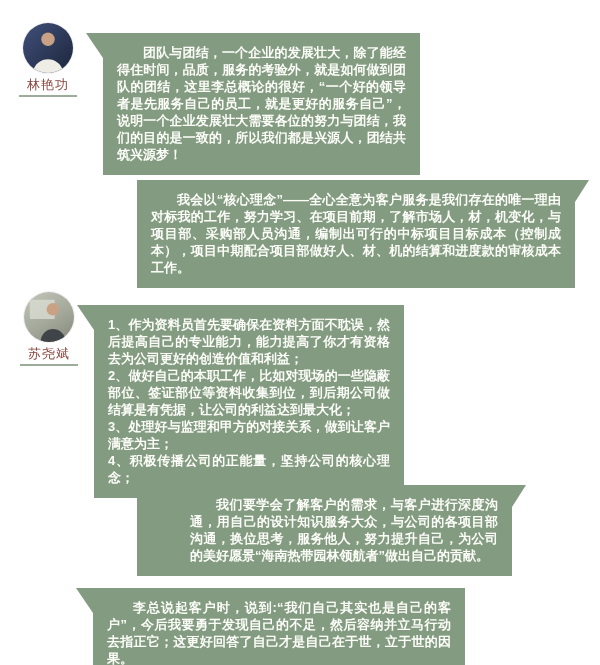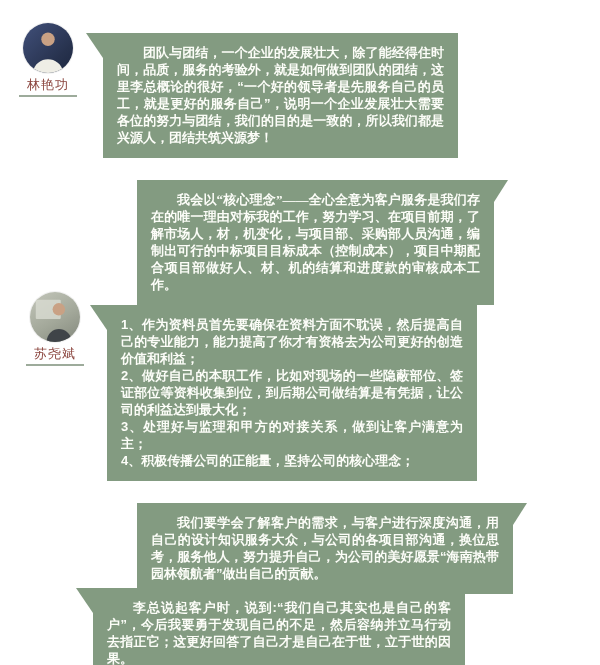--- a/index.html
+++ b/index.html
@@ -13,24 +13,24 @@
   .uline{width:58px;height:2px;margin:3px auto 0;background:var(--underline-color,#9dab9b);}
 
   .bubble{position:absolute;background:var(--bubble-color,#839b81);}
   .tail{position:absolute;top:0;background:var(--bubble-color,#839b81);}
   .left-tail{left:-17px;width:17px;height:25px;clip-path:polygon(0 0,100% 0,100% 100%);}
   .right-tail{right:-14px;width:14px;height:22px;clip-path:polygon(0 0,100% 0,0 100%);}
   .btext{padding:11px 14px 12px;font-size:13px;font-weight:700;line-height:17px;color:var(--bubble-text-color,#fcfdf8);text-align:justify;white-space:pre-line;}
   .indent{text-indent:2em;}
 
   
-  .m1-av{left:11px;top:23px;}  .m1-bub{left:103px;top:33px;width:355px;}
-  .m2-av{left:511px;top:155px;} .m2-bub{left:137px;top:180px;width:357px;font-family:Liberation Serif, serif;}
-  .m3-av{left:18px;top:292px;}  .m3-bub{left:107px;top:305px;width:370px;}
-  .m4-av{left:510px;top:461px;} .m4-bub{left:137px;top:503px;width:376px;}
+  .m1-av{left:11px;top:23px;}  .m1-bub{left:103px;top:33px;width:317px;}
+  .m2-av{left:511px;top:155px;} .m2-bub{left:137px;top:180px;width:438px;}
+  .m3-av{left:12px;top:292px;}  .m3-bub{left:94px;top:305px;width:310px;}
+  .m4-av{left:510px;top:461px;} .m4-bub{left:137px;top:485px;width:336px;padding-left:39px;}
   .m5-av{left:9px;top:565px;}   .m5-bub{left:93px;top:588px;width:372px;}
 
   
   .av1{background:linear-gradient(135deg,#41507a 0%,#27324e 70%,#1d2740 100%);}
   .av2{background:linear-gradient(160deg,#e2e1da 0%,#c7ccc2 60%,#aeb5a9 100%);}
   .av3{background:linear-gradient(150deg,#c3c6ba 0%,#a3a89a 55%,#83887c 100%);}
   .av4{background:linear-gradient(160deg,#dddcd4 0%,#c6c5bd 60%,#a9a8a0 100%);}
   .av5{background:linear-gradient(150deg,#b3b8bb 0%,#969ea3 55%,#7d858b 100%);}
 </style>
 </head>

